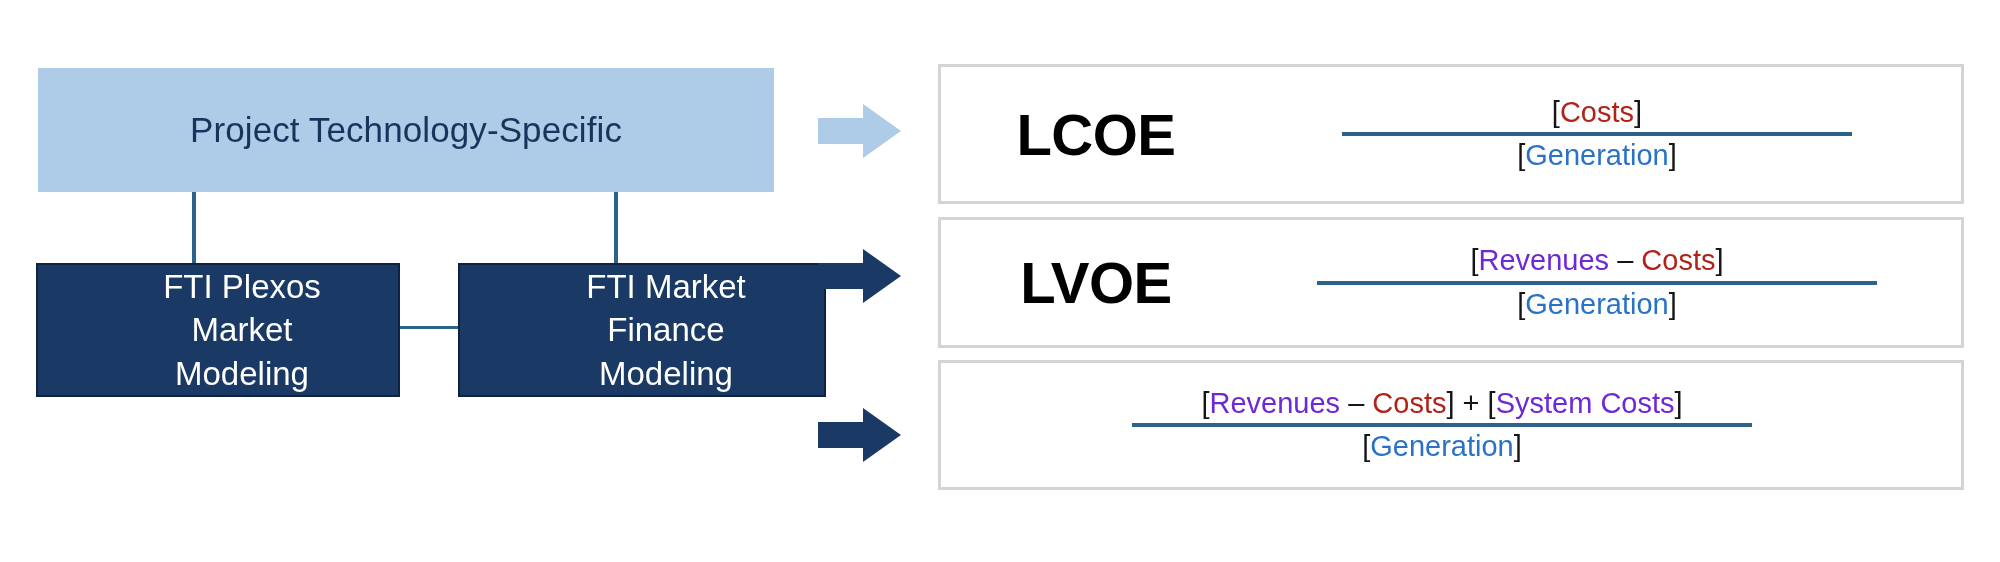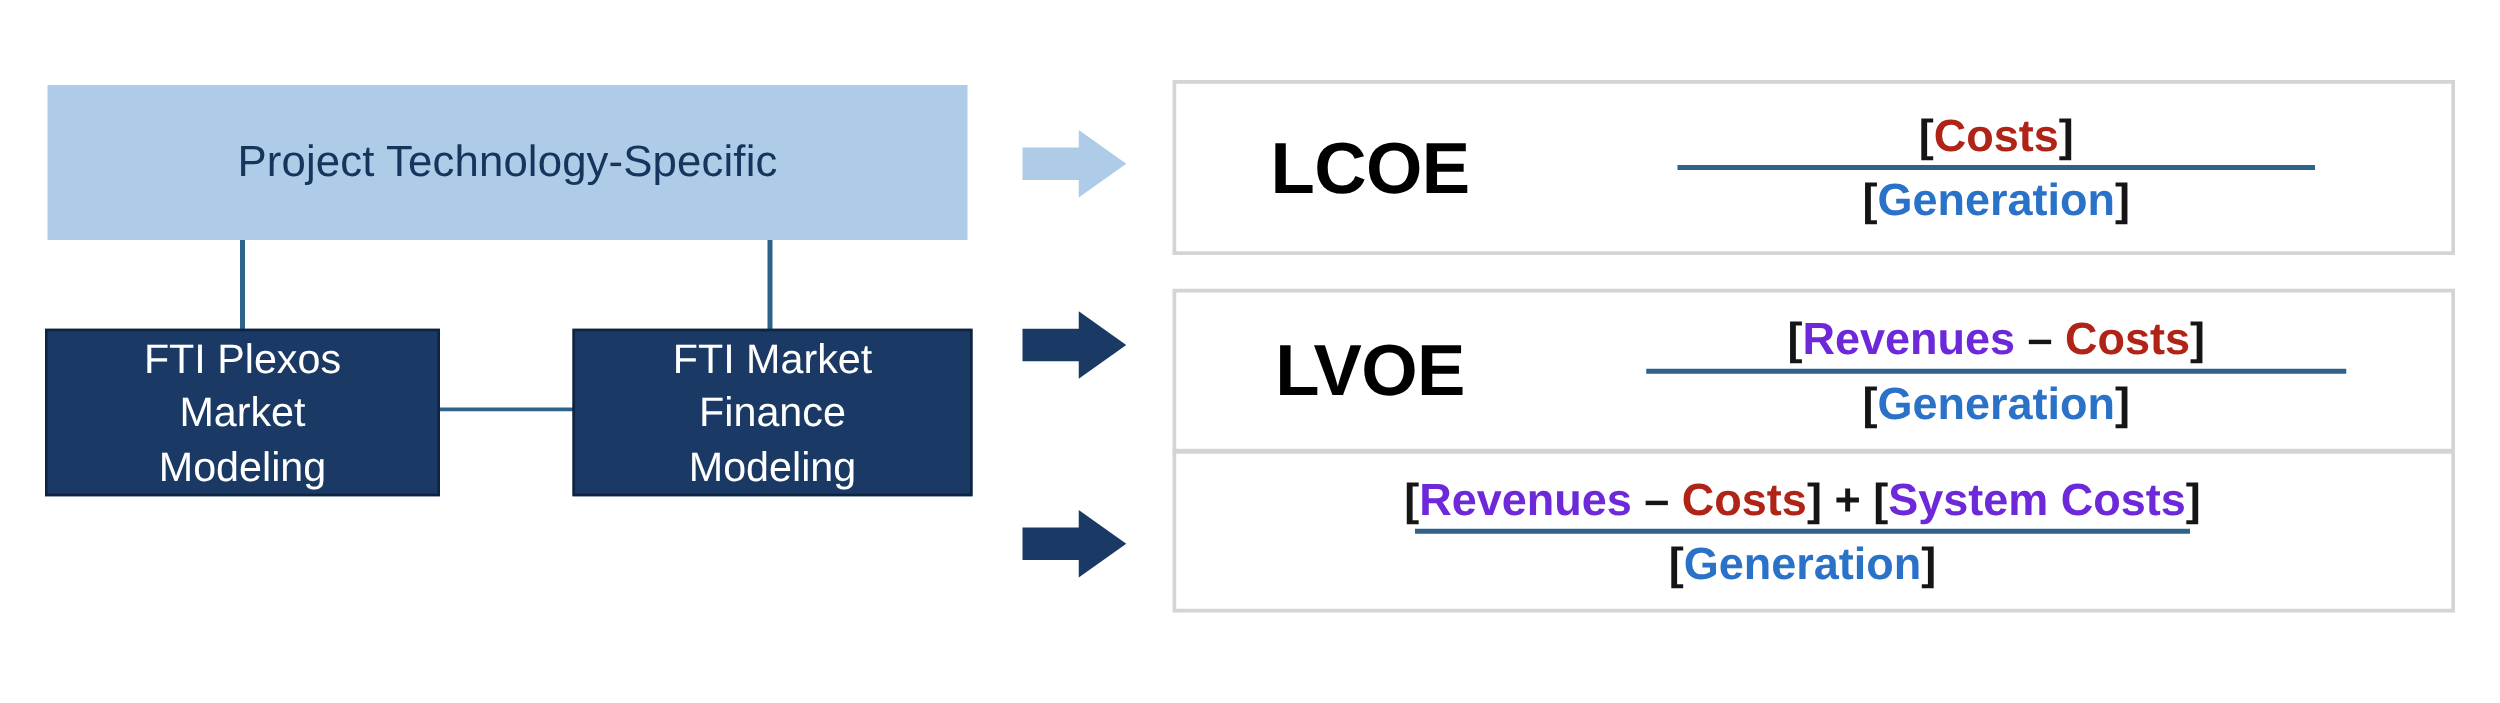--- a/index.html
+++ b/index.html
@@ -42,20 +42,21 @@
     position: absolute;
     background: #1a3a65;
     border: 2px solid #0d2340;
     display: flex;
     align-items: center;
     justify-content: center;
     text-align: center;
     color: #ffffff;
     font-size: 33px;
     line-height: 1.32;
+    padding-left: 48px;
   }
   .node-dark.left  { left: 36px;  top: 247px; width: 312px; height: 130px; }
   .node-dark.right { left: 458px; top: 247px; width: 316px; height: 130px; }
 
   
   .conn {
     position: absolute;
     background: #2e6389;
   }
   .conn-v-left  { left: 192px; top: 176px; width: 4px;  height: 73px; }
@@ -93,43 +94,43 @@
   .metric-box {
     position: absolute;
     left: 938px;
     width: 1020px;
     border: 3px solid #d4d4d4;
     background: #ffffff;
     display: flex;
     align-items: center;
   }
   .metric-box.b1 { top: 48px;  height: 134px; }
-  .metric-box.b2 { top: 215px; height: 125px; }
+  .metric-box.b2 { top: 201px; height: 125px; }
   .metric-box.b3 { top: 344px; height: 124px; }
 
   .metric-label {
     flex: 0 0 310px;
     text-align: center;
     font-size: 58px;
     font-weight: bold;
     color: #000000;
     letter-spacing: -0.5px;
   }
 
   .fraction {
     flex: 1 1 auto;
     display: flex;
     flex-direction: column;
     align-items: center;
     justify-content: center;
     padding-right: 18px;
   }
   .frac-num, .frac-den {
-    font-size: 36px;
-    font-weight: bold;
+    font-size: 29px;
+    font-weight: normal;
     white-space: nowrap;
     line-height: 1.15;
     color: #111111;
   }
   .frac-num { padding-bottom: 3px; }
   .frac-den { padding-top: 3px; }
   .frac-bar {
     height: 4px;
     background: #2e6389;
   }

